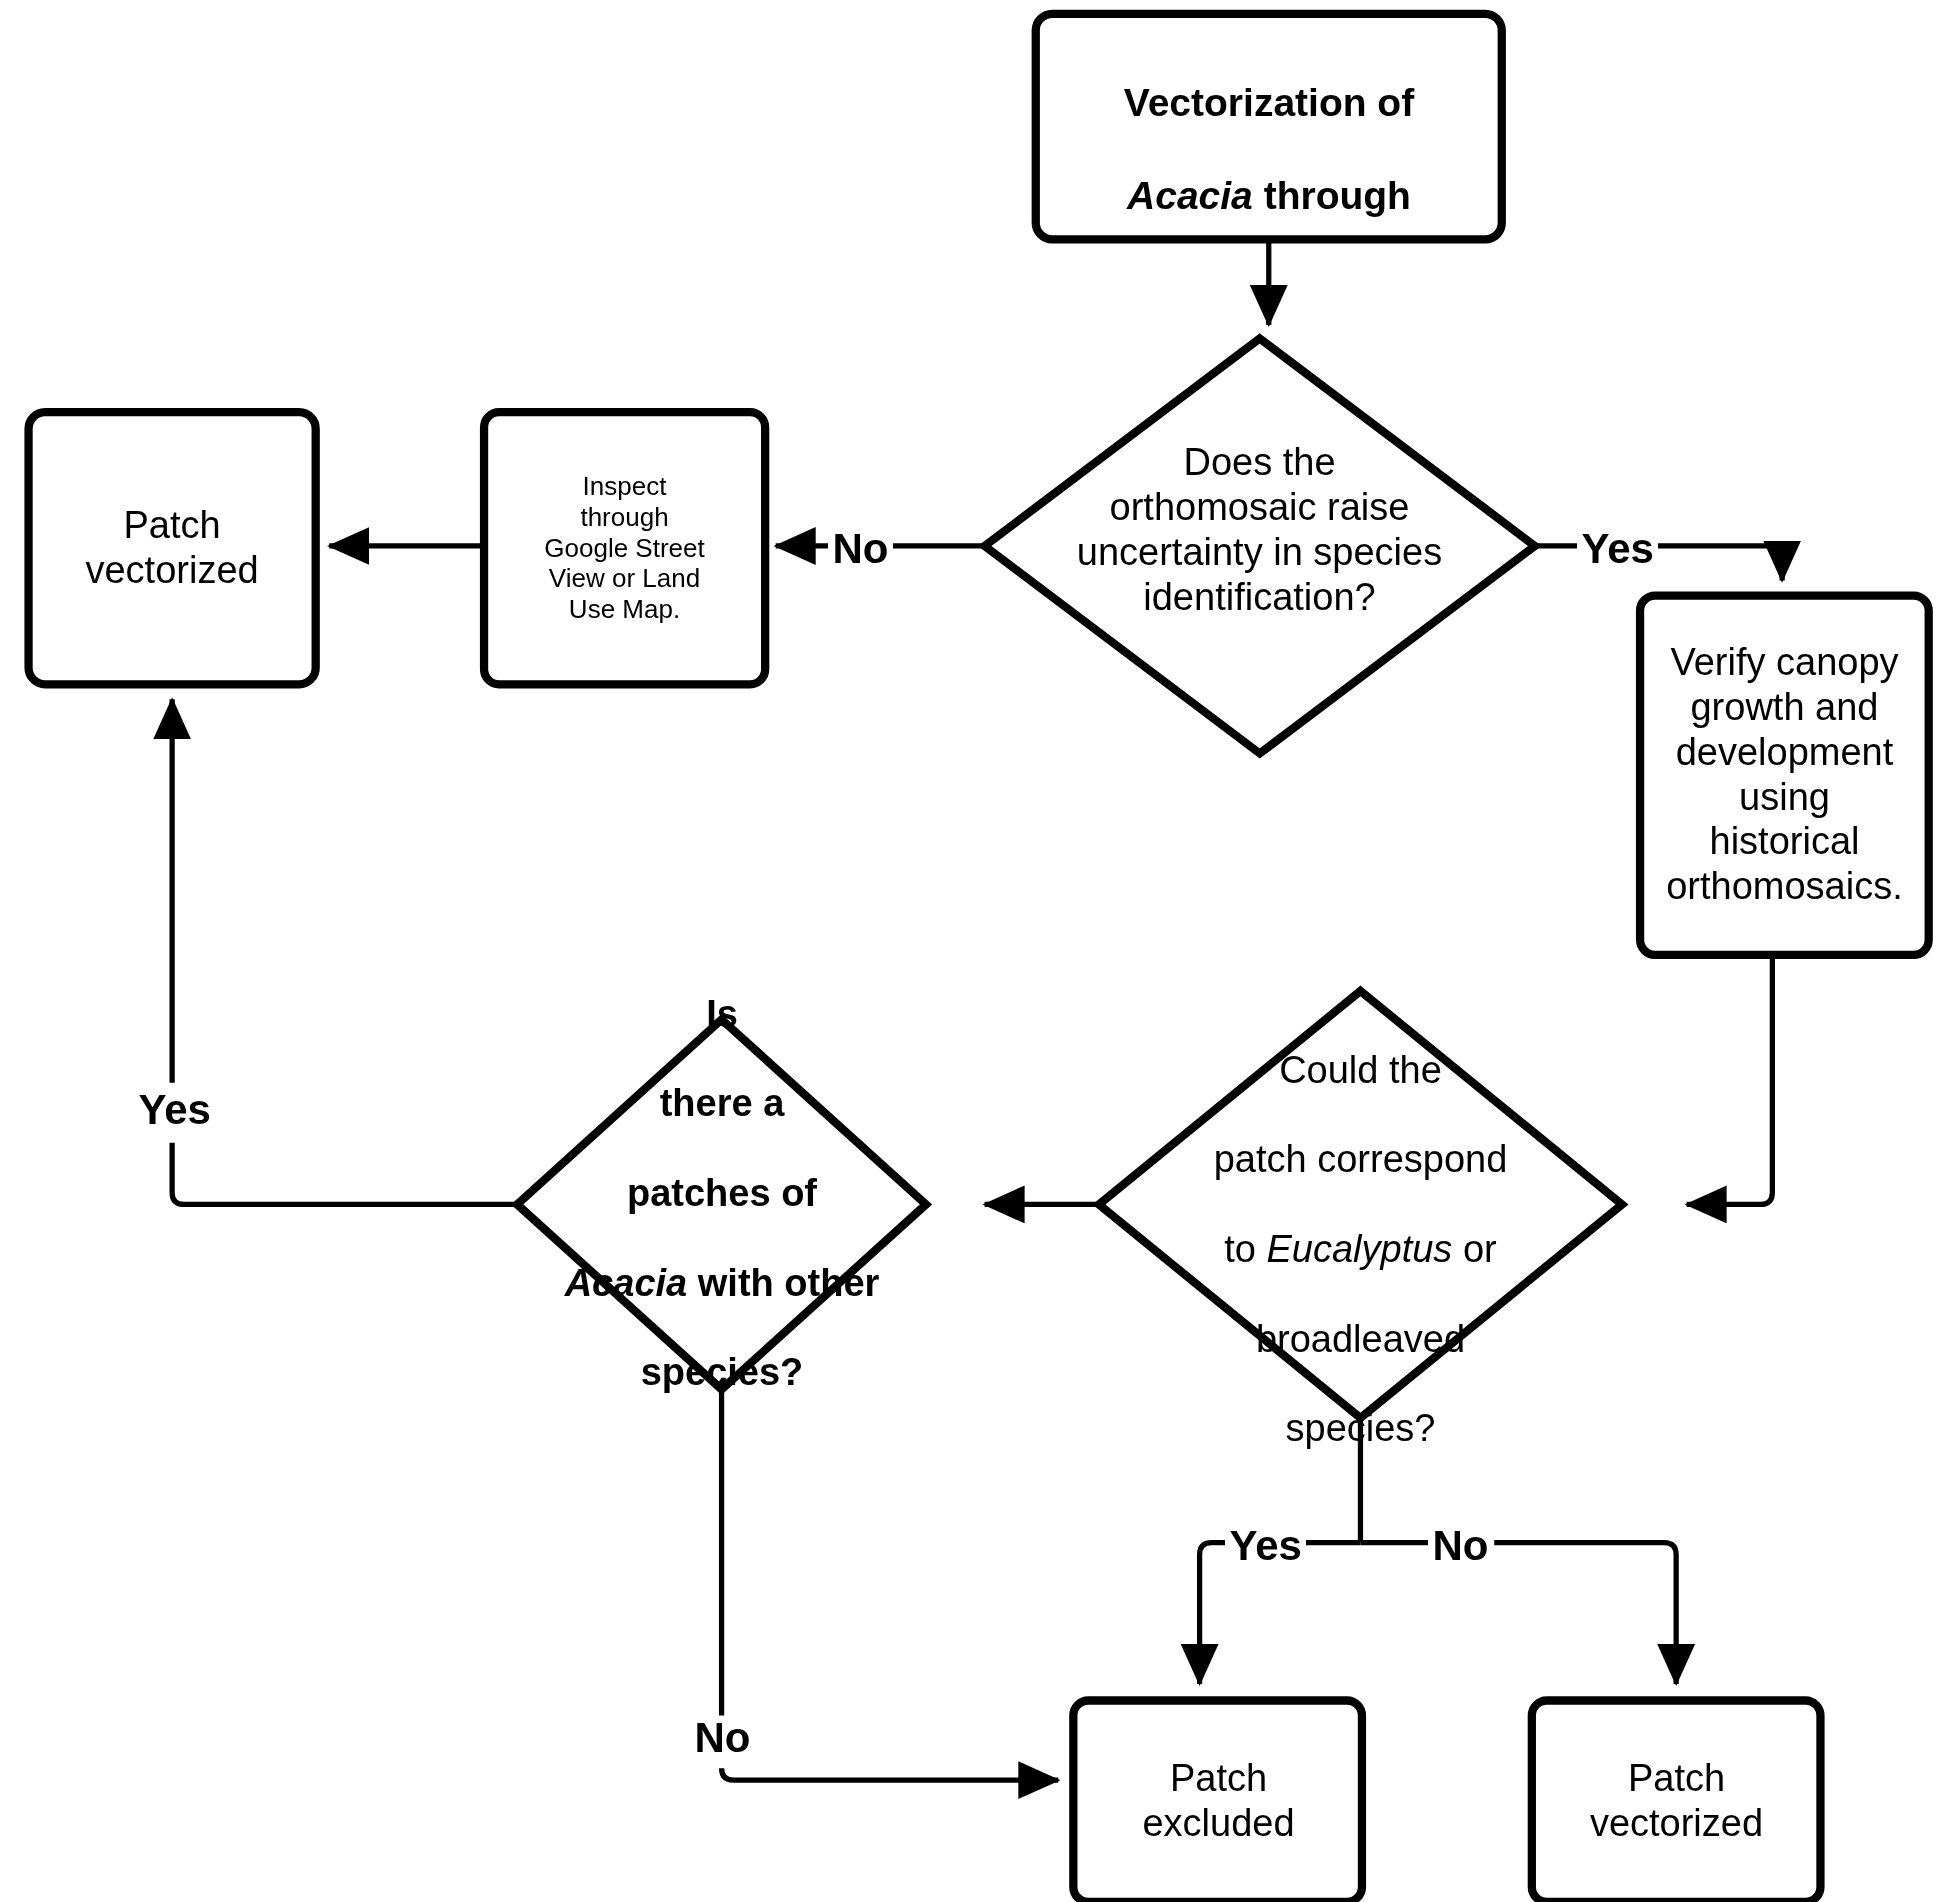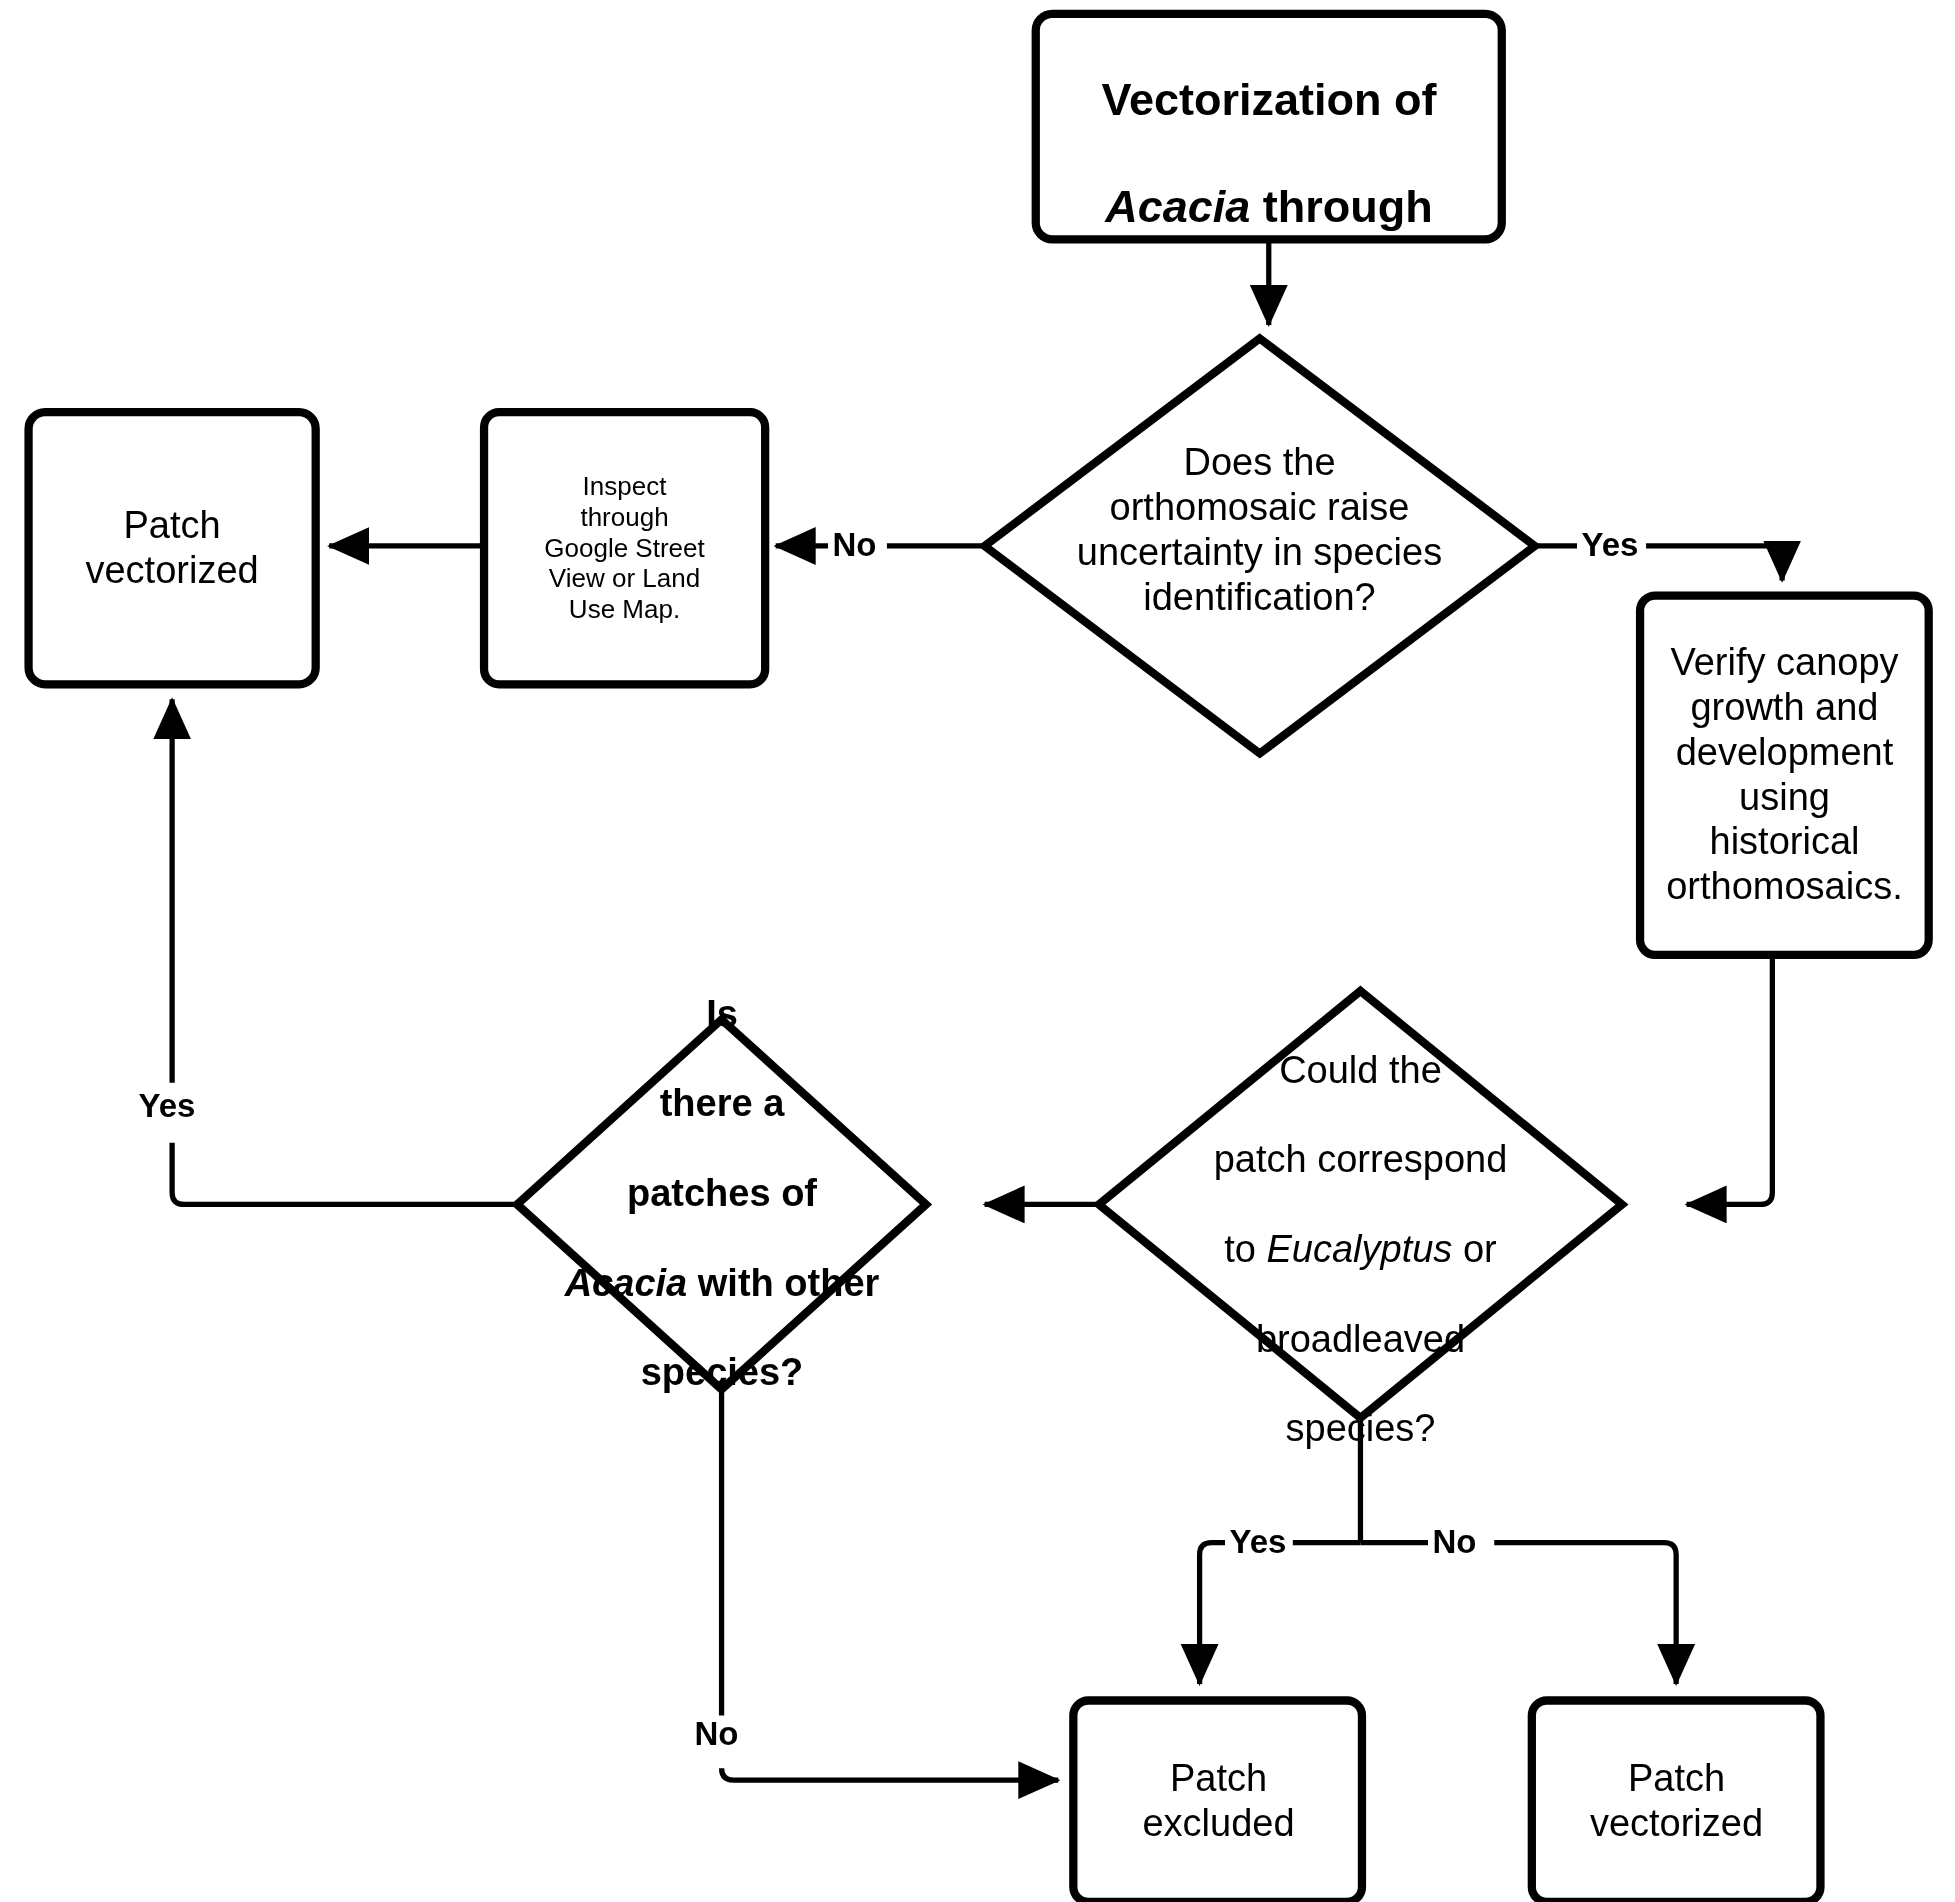--- a/index.html
+++ b/index.html
@@ -30,27 +30,27 @@
     text-align: center;
     color: #000000;
     line-height: 1.18;
     pointer-events: none;
     white-space: pre-line;
   }
   .edge-label {
     position: absolute;
     color: #000000;
     font-weight: bold;
-    font-size: 33px;
+    font-size: 42px;
     line-height: 1;
     background: #ffffff;
     padding: 0 4.5px;
     text-align: center;
   }
-  .t-title { font-size: 45px; font-weight: bold; }
+  .t-title { font-size: 39px; font-weight: bold; }
   .t-body  { font-size: 38px; font-weight: normal; }
   .t-small { font-size: 26px; font-weight: normal; }
   .ital { font-style: italic; }
 </style>
 </head>
 <body>
 
 <div id="canvas">
 
   <svg id="flow" viewBox="0 0 2601 2531">

